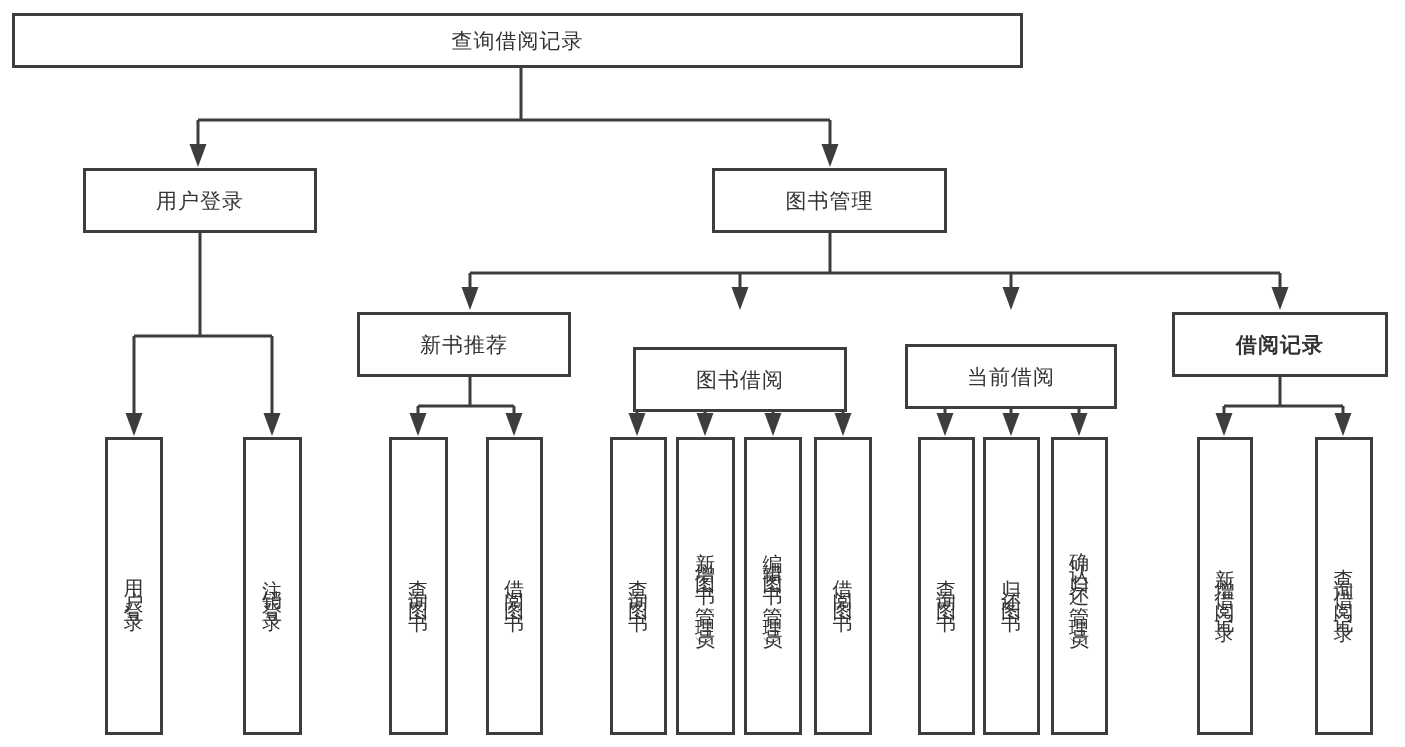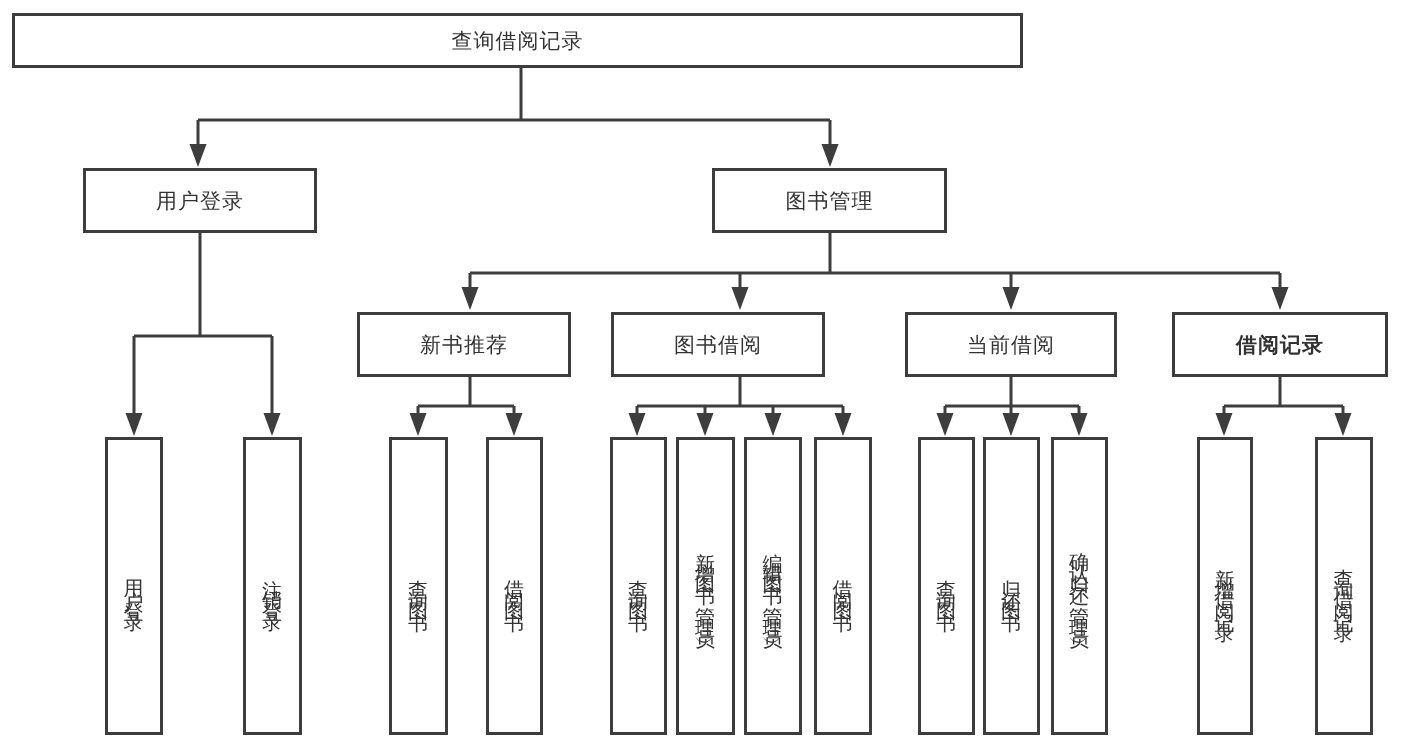--- a/index.html
+++ b/index.html
@@ -112,24 +112,24 @@
   <div class="box lvl2 hnode" style="left:83px;width:234px;">
     <span>用户登录</span>
   </div>
   <div class="box lvl2 hnode" style="left:712px;width:235px;">
     <span>图书管理</span>
   </div>
 
   <div class="box lvl3 hnode" style="left:357px;width:214px;">
     <span>新书推荐</span>
   </div>
-  <div class="box lvl3 hnode" style="left:611px;width:214px;">
+  <div class="box lvl3 hnode" style="left:633px;width:214px;margin-top:35px;">
     <span>图书借阅</span>
   </div>
-  <div class="box lvl3 hnode" style="left:905px;width:212px;">
+  <div class="box lvl3 hnode" style="left:905px;width:212px;margin-top:32px;">
     <span>当前借阅</span>
   </div>
   <div class="box lvl3 hnode" style="left:1172px;width:216px;font-weight:bold;">
     <span>借阅记录</span>
   </div>
 
   <div class="box leaf" style="left:105px;width:58px;">
     <span class="vtext">用户登录</span>
   </div>
   <div class="box leaf" style="left:243px;width:59px;">

